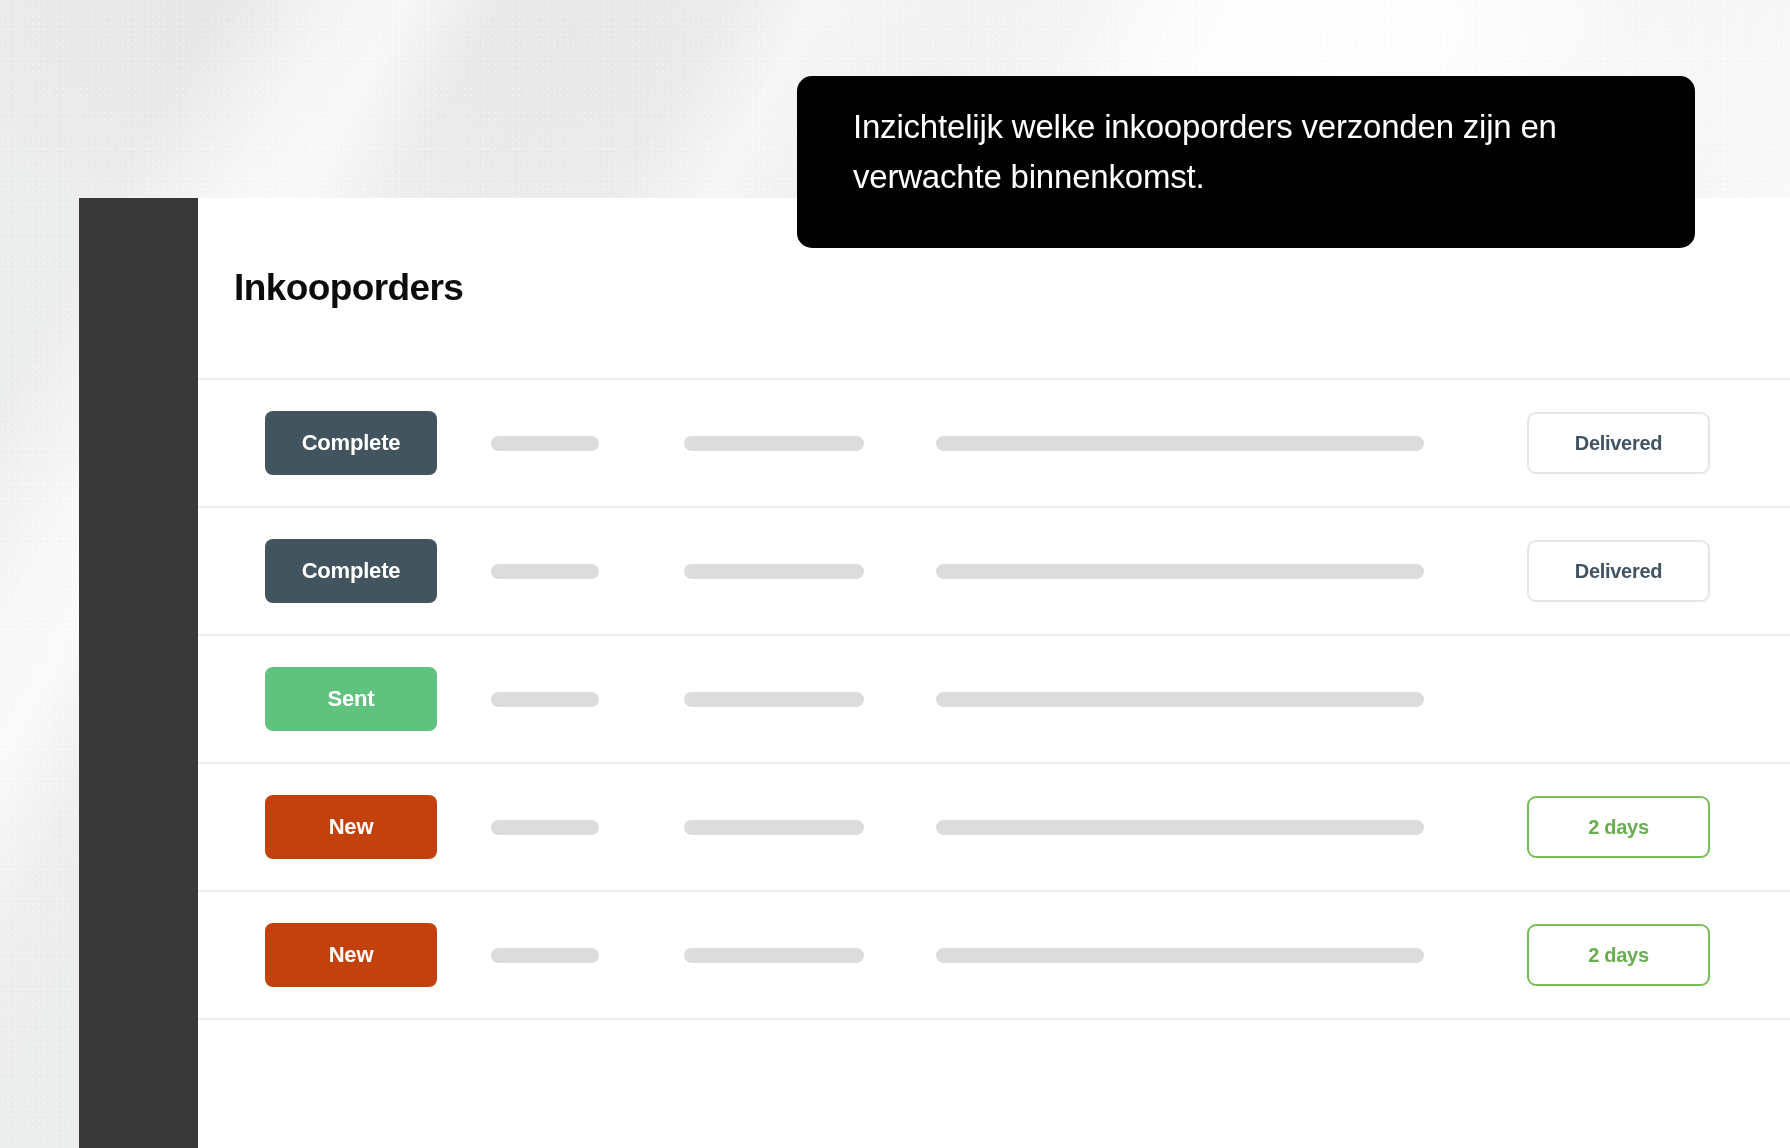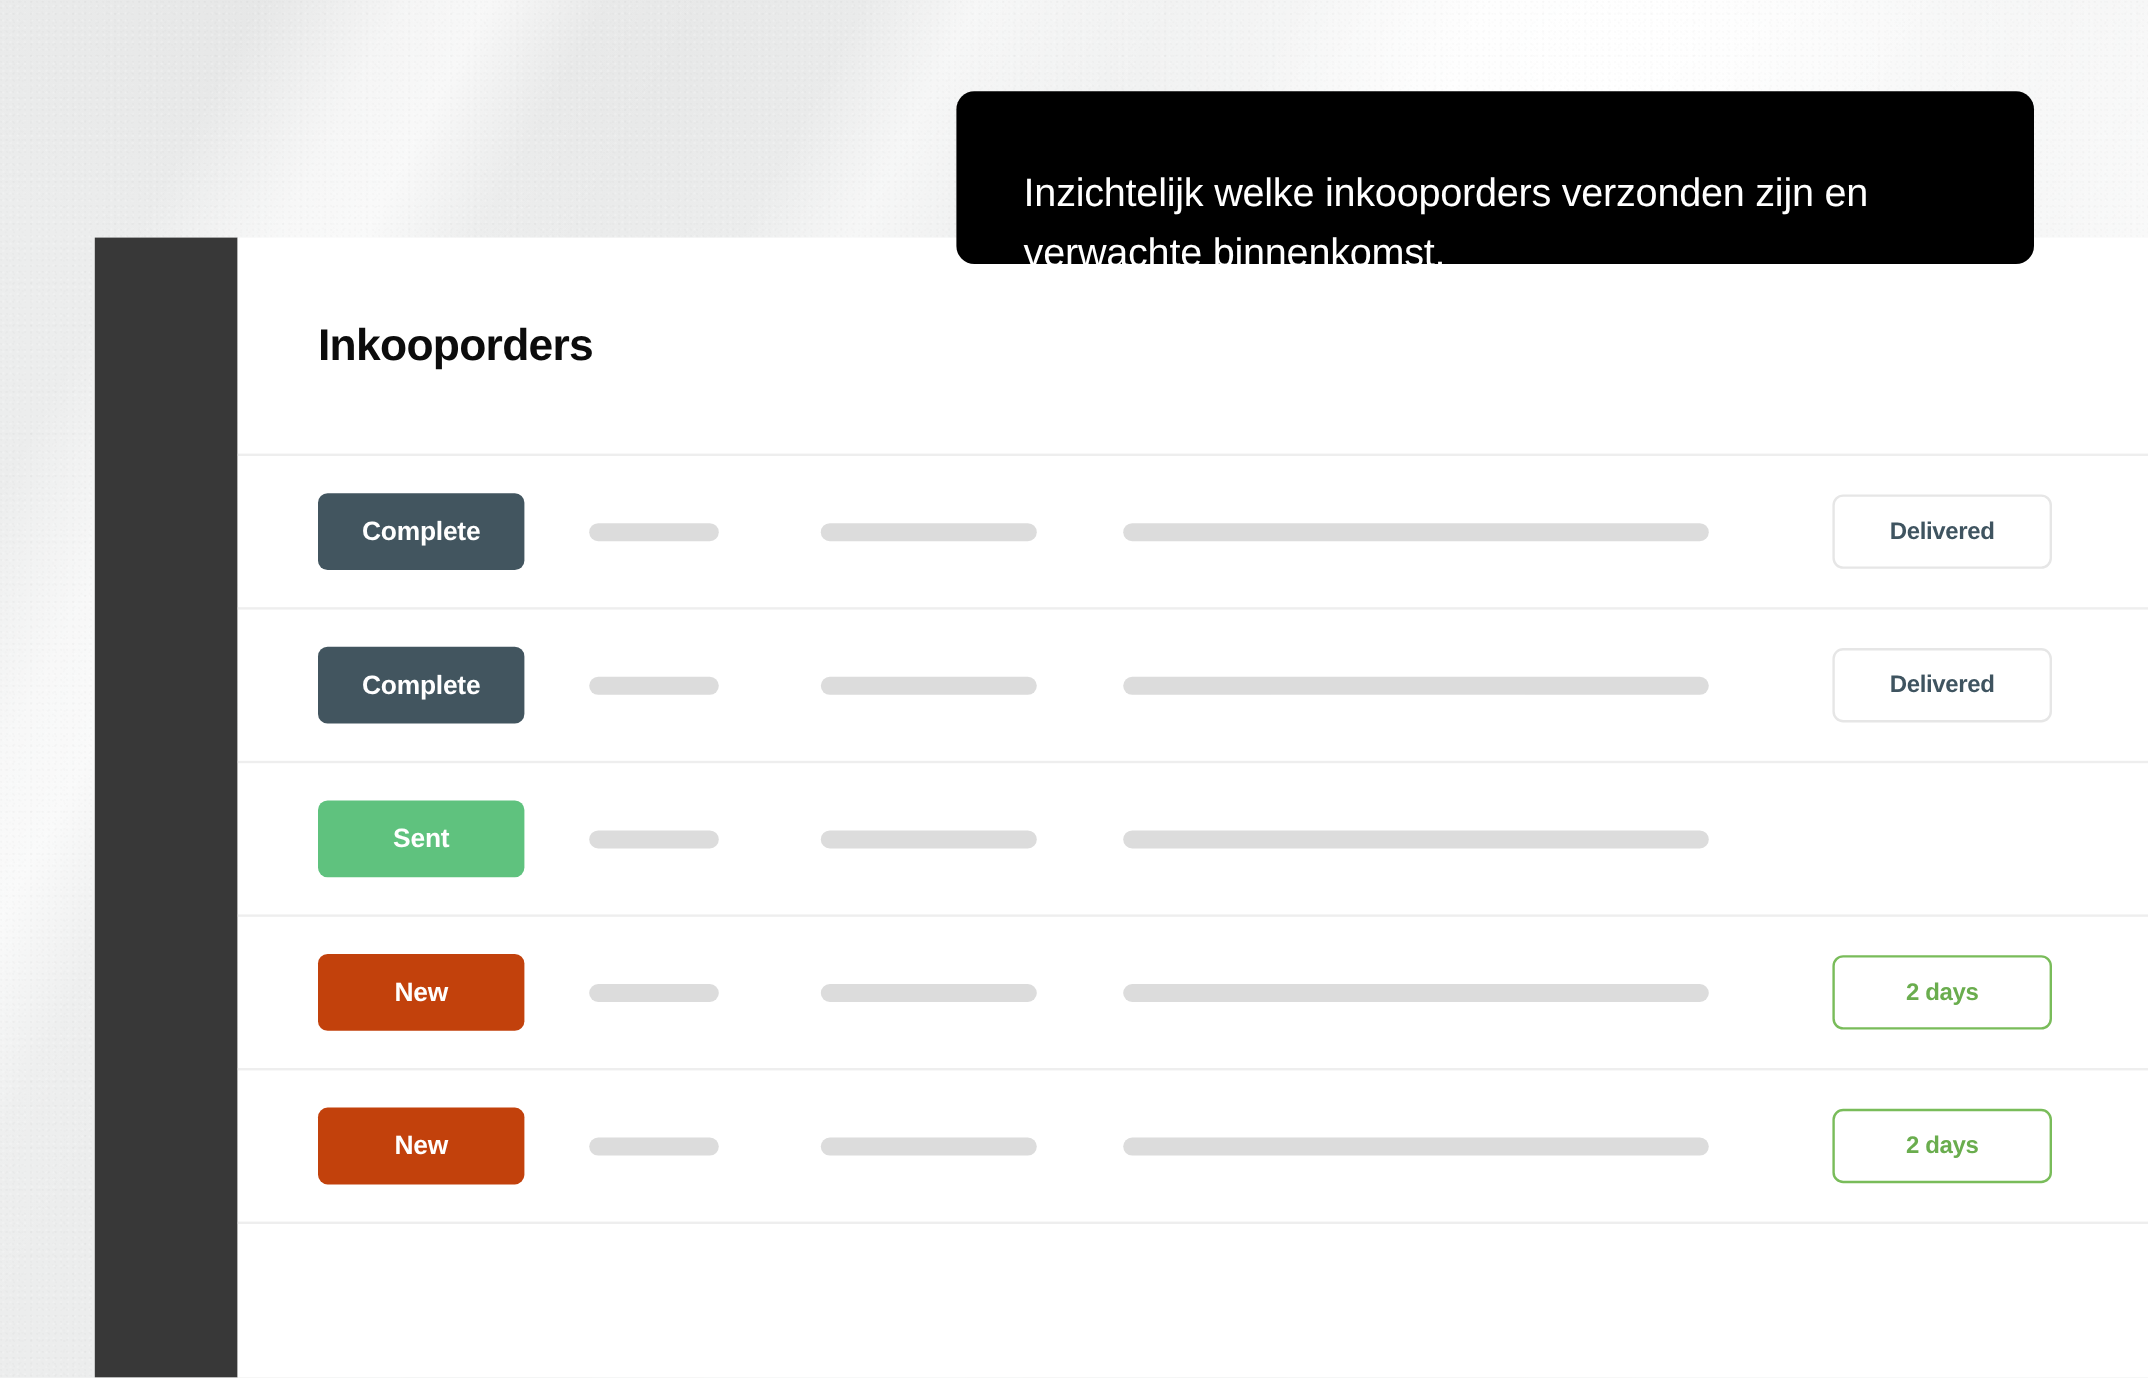--- a/index.html
+++ b/index.html
@@ -78,21 +78,21 @@
     bottom: 0;
     background: #ffffff;
     overflow: hidden;
   }
 
   #card-header {
     height: 182px;
     border-bottom: 2px solid #eeeeee;
     display: flex;
     align-items: center;
-    padding-left: 67px;
+    padding-left: 36px;
   }
 
   #page-title {
     font-size: 37px;
     font-weight: 700;
     letter-spacing: -0.6px;
     color: #0c0c0c;
   }
 
   .order-row {
@@ -163,24 +163,24 @@
     border: 2px solid #79bc5a;
     color: #6aad4e;
   }
 
   
   #tooltip-callout {
     position: absolute;
     left: 797px;
     top: 76px;
     width: 898px;
-    height: 144px;
+    height: 172px;
     background: #000000;
     border-radius: 15px;
-    padding: 60px 56px 0 56px;
+    padding: 26px 56px 0 56px;
   }
   #tooltip-text {
     color: #ffffff;
     font-size: 33px;
     line-height: 1.52;
     letter-spacing: -0.2px;
     font-weight: 400;
   }
 </style>
 </head>

